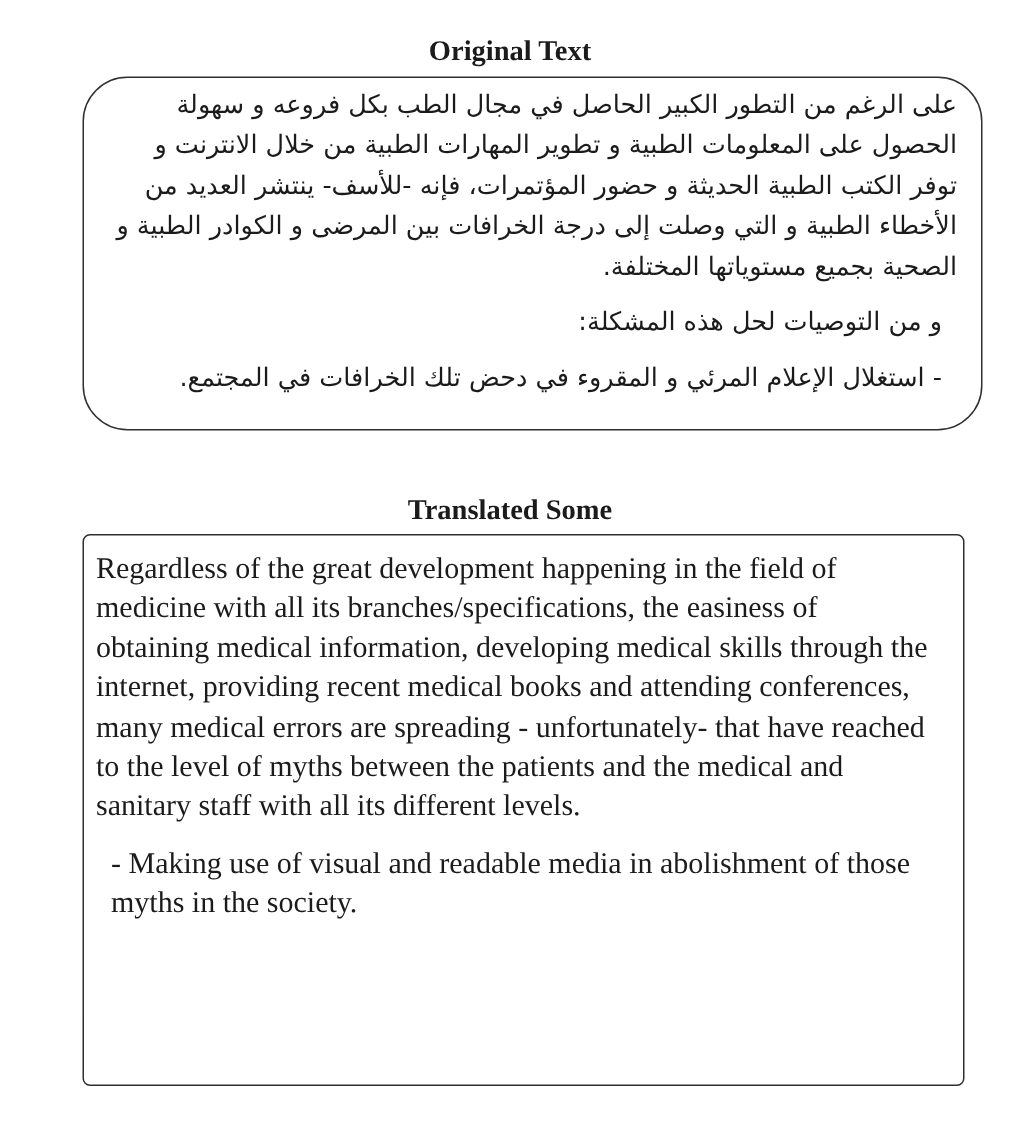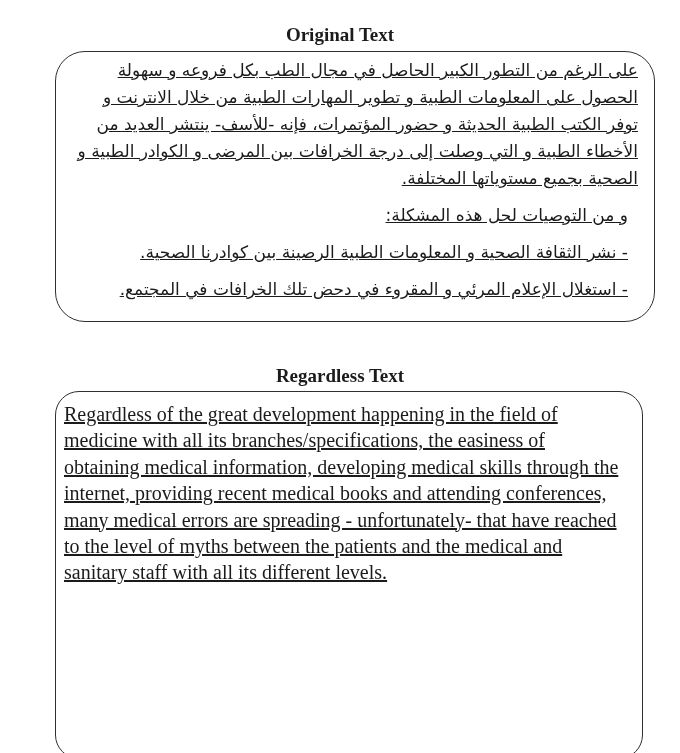--- a/index.html
+++ b/index.html
@@ -24,39 +24,38 @@
     line-height: 20px;
     color: var(--ink, #1b1b1b);
   }
   .heading-original { padding-top: 25px; }
   .heading-translated { margin-top: 44px; }
 
   .textbox {
     box-sizing: border-box;
     border: 1.5px solid var(--box-border, #2f2f2f);
     background: transparent;
-    text-decoration: underline;
   }
   .box-original {
     margin: 6px 0 0 55px;
     width: 600px;
     min-height: 236px;
     border-radius: 30px;
     padding: 5px 16px 8px 16px;
     direction: rtl;
     text-align: right;
     font-family: "DejaVu Sans", sans-serif;
     font-size: 17px;
     line-height: 27px;
   }
   .box-translated {
     margin: 5px 0 0 55px;
     width: 588px;
     min-height: 368px;
-    border-radius: 24px;
+    border-radius: 5px;
     padding: 9px 18px 12px 8px;
     direction: ltr;
     text-align: left;
     font-family: "Liberation Serif", "DejaVu Serif", serif;
     font-size: 20px;
     line-height: 26.4px;
   }
   .para { margin: 0; }
   .recommendations { margin-top: 9px; }
   .box-translated .recommendations { margin-top: 12px; }
@@ -66,26 +65,26 @@
 <body>
 
 <div class="page">
 
   <h2 class="heading heading-original">Original Text</h2>
 
   <div class="textbox box-original">
     <p class="para">على الرغم من التطور الكبير الحاصل في مجال الطب بكل فروعه و سهولة الحصول على المعلومات الطبية و تطوير المهارات الطبية من خلال الانترنت و توفر الكتب الطبية الحديثة و حضور المؤتمرات، فإنه -للأسف- ينتشر العديد من الأخطاء الطبية و التي وصلت إلى درجة الخرافات بين المرضى و الكوادر الطبية و الصحية بجميع مستوياتها المختلفة.</p>
     <div class="recommendations">
       <p class="rec-line">و من التوصيات لحل هذه المشكلة:</p>
-      <p class="rec-line">- نشر الثقافة الصحية و المعلومات الطبية الرصينة بين كوادرنا الصحية.</p>
       <p class="rec-line">- استغلال الإعلام المرئي و المقروء في دحض تلك الخرافات في المجتمع.</p>
     </div>
   </div>
 
-  <h2 class="heading heading-translated">Regardless Text</h2>
+  <h2 class="heading heading-translated">Translated Some</h2>
 
   <div class="textbox box-translated">
     <p class="para">Regardless of the great development happening in the field of medicine with all its branches/specifications, the easiness of obtaining medical information, developing medical skills through the internet, providing recent medical books and attending conferences, many medical errors are spreading - unfortunately- that have reached to the level of myths between the patients and the medical and sanitary staff with all its different levels.</p>
     <div class="recommendations">
+      <p class="rec-line">- Making use of visual and readable media in abolishment of those myths in the society.</p>
     </div>
   </div>
 
 </div>
 
 </body></html>

